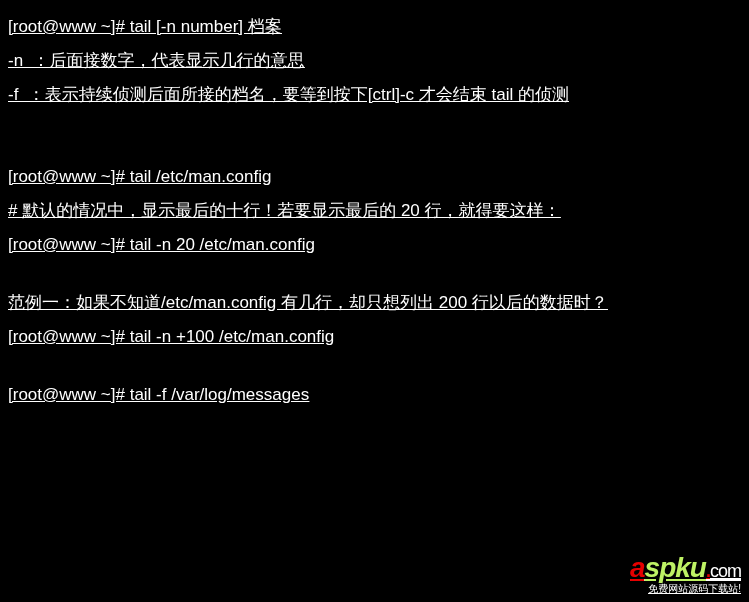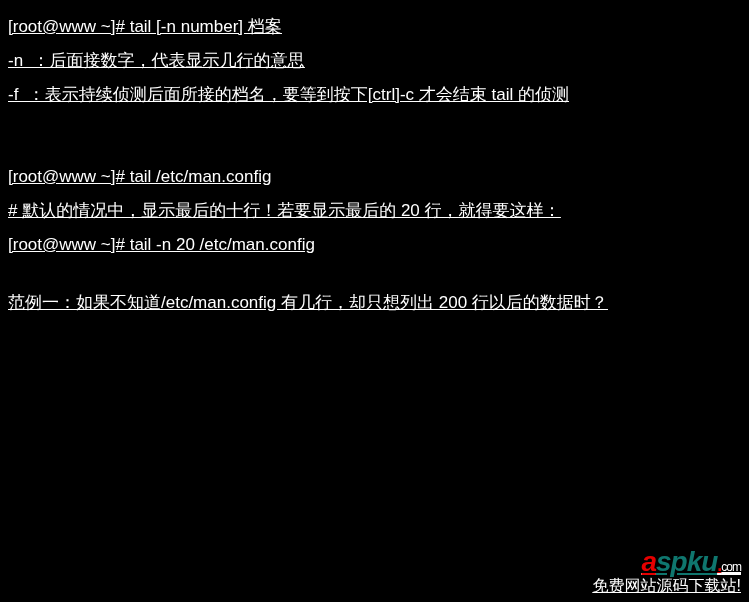--- a/index.html
+++ b/index.html
@@ -38,47 +38,49 @@
       line-height: 1;
     }
     .wm-top {
       font-family: Arial, sans-serif;
       font-weight: bold;
       font-style: italic;
       font-size: 28px;
       letter-spacing: -1px;
     }
     .wm-a { color: #e60000; }
-    .wm-spku { color: #0f766e; }
+    .wm-spku { color: #bef264; }
     .wm-dot { color: #e60000; font-size: 18px; font-style: normal; }
-    .wm-com { color: #fff; font-size: 12px; font-style: normal; font-weight: normal; }
+    .wm-com { color: #fff; font-size: 18px; font-style: normal; font-weight: normal; }
     .wm-sub {
       color: #fff;
-      font-size: 16px;
+      font-size: 10px;
       margin-top: 2px;
       font-weight: normal;
       font-style: normal;
       letter-spacing: 0;
     }
   </style>
 </head>
 <body>
 
 <div class="terminal">
   <span class="line">[root@www ~]# tail [-n number] 档案</span>
   <span class="line">-n  ：后面接数字，代表显示几行的意思</span>
   <span class="line">-f  ：表示持续侦测后面所接的档名，要等到按下[ctrl]-c 才会结束 tail 的侦测</span>
   <div class="blank"></div>
   <div class="blank"></div>
   <span class="line">[root@www ~]# tail /etc/man.config</span>
   <span class="line"># 默认的情况中，显示最后的十行！若要显示最后的 20 行，就得要这样：</span>
   <span class="line">[root@www ~]# tail -n 20 /etc/man.config</span>
   <div class="blank"></div>
   <span class="line">范例一：如果不知道/etc/man.config 有几行，却只想列出 200 行以后的数据时？</span>
+  <span class="line">[root@www ~]# tail -n +100 /etc/man.config</span>
   <div class="blank"></div>
+  <span class="line">[root@www ~]# tail -f /var/log/messages</span>
 </div>
 
 <div class="watermark">
   <div class="wm-top">
     <span class="wm-a">a</span><span class="wm-spku">spku</span><span class="wm-dot">.</span><span class="wm-com">com</span>
   </div>
   <div class="wm-sub">免费网站源码下载站!</div>
 </div>
 
 </body></html>

